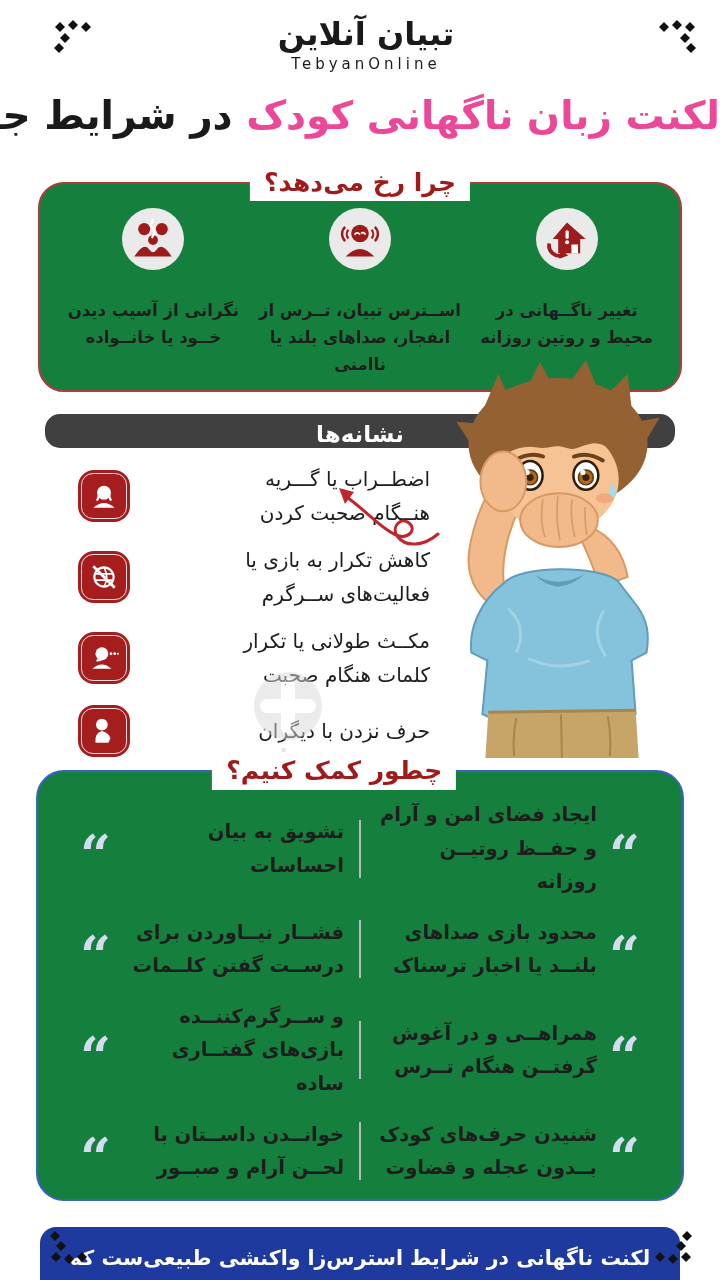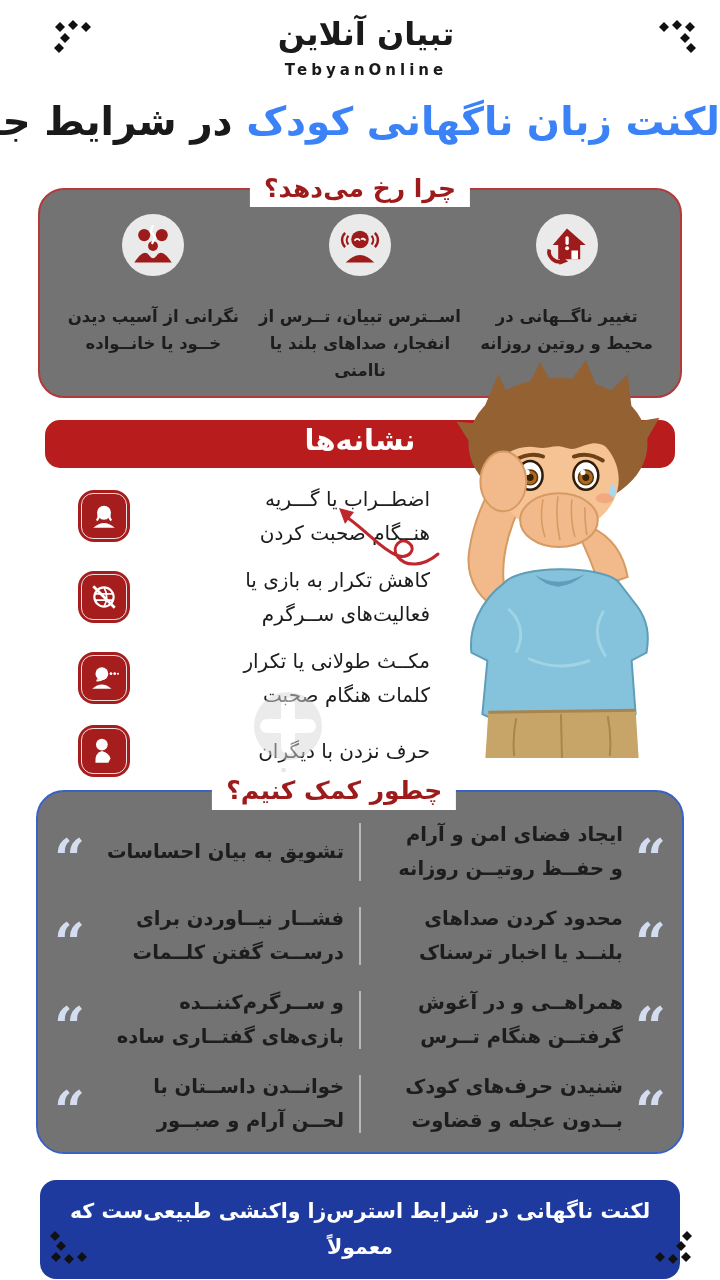--- a/index.html
+++ b/index.html
@@ -11,59 +11,59 @@
   
   .corner { position:absolute; width:46px; height:40px; }
   .corner svg { width:100%; height:100%; }
   .c-tl { top:16px; left:52px; }
   .c-tr { top:16px; right:22px; transform:scaleX(-1); }
   .c-bl { bottom:12px; left:48px; transform:scaleY(-1); }
   .c-br { bottom:12px; right:26px; transform:scale(-1,-1); }
   
   .logo-block { padding-top:16px; text-align:center; color:#1a1a1a;padding-left:12px; }
   .logo-fa { font-size:32px; font-weight:bold; line-height:1.15; letter-spacing:1px; }
-  .logo-en { font-size:15px; font-weight:bold; letter-spacing:4px; direction:ltr; margin-top:8px; }
+  .logo-en { font-size:15px; font-weight:normal; letter-spacing:4px; direction:ltr; margin-top:2px; }
   
   .main-title { margin-top:20px; text-align:center; font-size:39px; font-weight:bold; white-space:nowrap; line-height:1.2; }
-  .main-title .t-red { color:#3b82f6; }
+  .main-title .t-red { color:#ec4899; }
   .main-title .t-black { color:#1a1a1a; }
   
-  .section-box { position:relative; border-radius:26px; background:#737373; }
+  .section-box { position:relative; border-radius:26px; background:#15803d; }
   .section-heading {
     position:absolute; top:-20px; right:50%; transform:translateX(50%);
     background:#fff; padding:0 14px; font-size:25px; font-weight:bold;
     color:#9e1b1b; white-space:nowrap; line-height:1.5; z-index:1;
   }
   
   .why-box { margin:42px 38px 0; border:2.5px solid #b23a3a; padding:24px 10px 12px; }
   .why-grid { display:flex; }
   .why-col { flex:1; display:flex; flex-direction:column; align-items:center; text-align:center;gap:19px; }
   .why-icon-circle { width:62px; height:62px; border-radius:50%; background:#eaeaea;
     display:flex; align-items:center; justify-content:center; margin-bottom:8px; }
   .why-text { font-size:16.5px; font-weight:bold; color:#1d1d1d; line-height:1.65; }
   
-  .signs-banner { margin:22px 45px 0; height:48px; background:#b91c1c; border-radius:15px;
-    color:#fff; font-size:29px; font-weight:bold; text-align:center; line-height:40px; }
+  .signs-banner { margin:22px 45px 0; height:34px; background:#404040; border-radius:15px;
+    color:#fff; font-size:23px; font-weight:bold; text-align:center; line-height:40px; }
   
   .signs-area { position:relative; height:318px; }
   .signs-list { position:absolute; left:78px; top:14px; width:352px;
     display:flex; flex-direction:column; gap:13px; direction:ltr; }
   .sign-item { display:flex; align-items:center; gap:14px; direction:ltr; }
   .sign-icon { position:relative; flex:0 0 auto; width:52px; height:52px; border-radius:16px;
     background:#a51d1d; display:flex; align-items:center; justify-content:center; }
   .sign-icon::after { content:""; position:absolute; inset:3px; border:1.5px solid rgba(255,255,255,.85); border-radius:12px; }
   .sign-text { flex:1; direction:rtl; text-align:right; font-size:20px; font-weight:normal;
     color:#1d1d1d; line-height:1.7; }
   .curved-arrow { position:absolute; left:334px; top:28px; width:108px; height:88px; }
   .watermark { position:absolute; left:232px; top:218px; width:112px; text-align:center; opacity:.5; pointer-events:none; }
   .watermark .wm-word { font-size:24px; font-weight:bold; color:#cfcfcf; margin-top:-6px; }
   .child-wrap { position:absolute; right:12px; top:360px; width:300px; height:398px; z-index:3; }
   .child-wrap svg { width:100%; height:100%; }
   
-  .help-box { margin:4px 36px 10px; border:2.5px solid #3a62c4; border-radius:28px; padding:26px 0 14px; position:relative; }
+  .help-box { margin:4px 36px 10px; border:2.5px solid #3a62c4; border-radius:28px; padding:26px 26px 14px; position:relative; }
   .help-grid { display:grid; grid-template-columns:1fr 1fr; row-gap:17px; }
   .help-cell { position:relative; display:flex; align-items:center; padding:0 10px; }
   .cell-r::after { content:""; position:absolute; left:-1px; top:50%; transform:translateY(-50%);
     width:1.5px; height:58px; background:#b9b9b9; }
   .quote-mark { font-family:"DejaVu Serif", serif; font-size:54px; font-weight:bold;
     color:#d4ddf0; line-height:.6; padding:14px 6px 0; flex:0 0 auto; }
   .help-text { flex:1; text-align:right; font-size:19.5px; font-weight:bold; color:#1d1d1d; line-height:1.72; padding:0 6px; }
   
   .footer-banner { margin:26px 40px 0; background:#1e3a9e; border-radius:16px; padding:13px 18px;
     color:#fff; text-align:center; font-size:20.5px; font-weight:bold; line-height:1.8; }
@@ -309,21 +309,21 @@
     </div>
     <div class="help-cell cell-l">
       <div class="help-text">
           <div>تشویق به بیان احساسات</div>
         </div>
       <span class="quote-mark">“</span>
     </div>
     <div class="help-cell cell-r">
       <span class="quote-mark">“</span>
       <div class="help-text">
-          <div>محدود کردن صداهای</div>
+          <div>محدود بازی صداهای</div>
           <div>بلنــد یا اخبار ترسناک</div>
         </div>
     </div>
     <div class="help-cell cell-l">
       <div class="help-text">
           <div>فشــار نیــاوردن برای</div>
           <div>درســت گفتن کلــمات</div>
         </div>
       <span class="quote-mark">“</span>
     </div>

